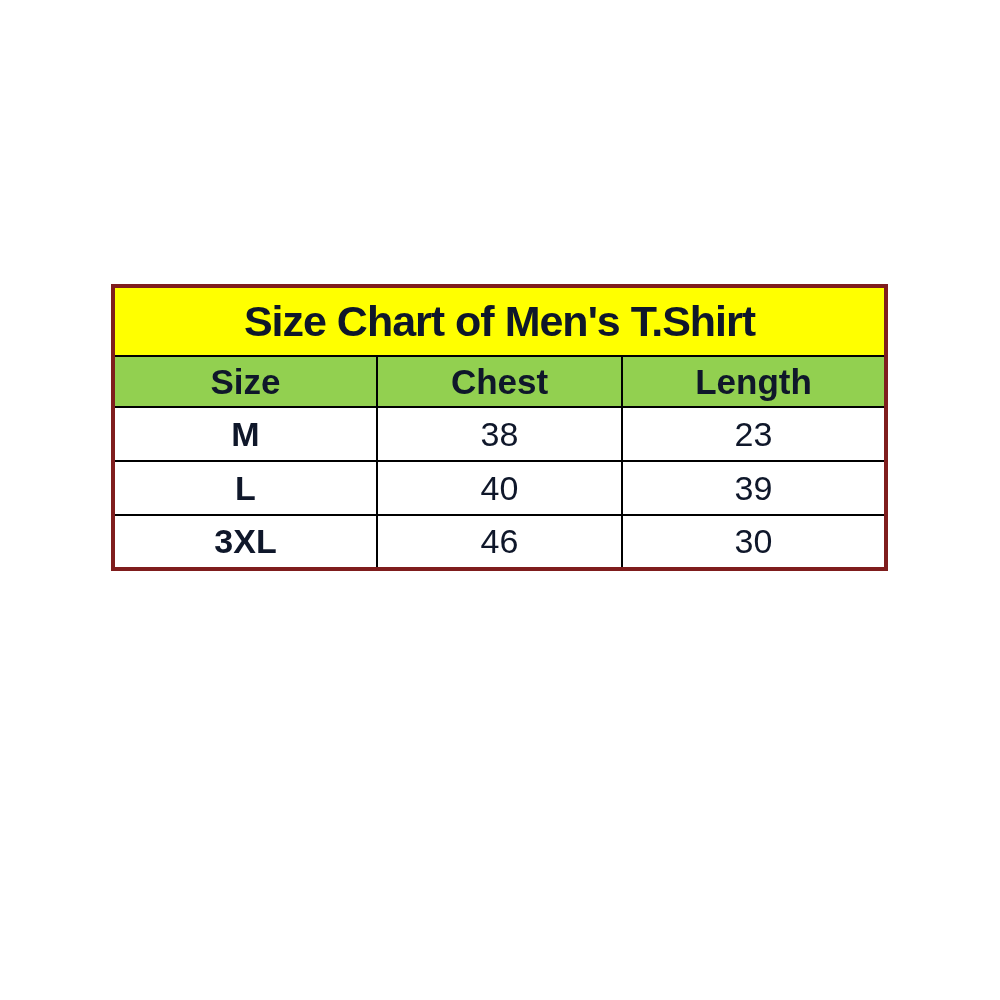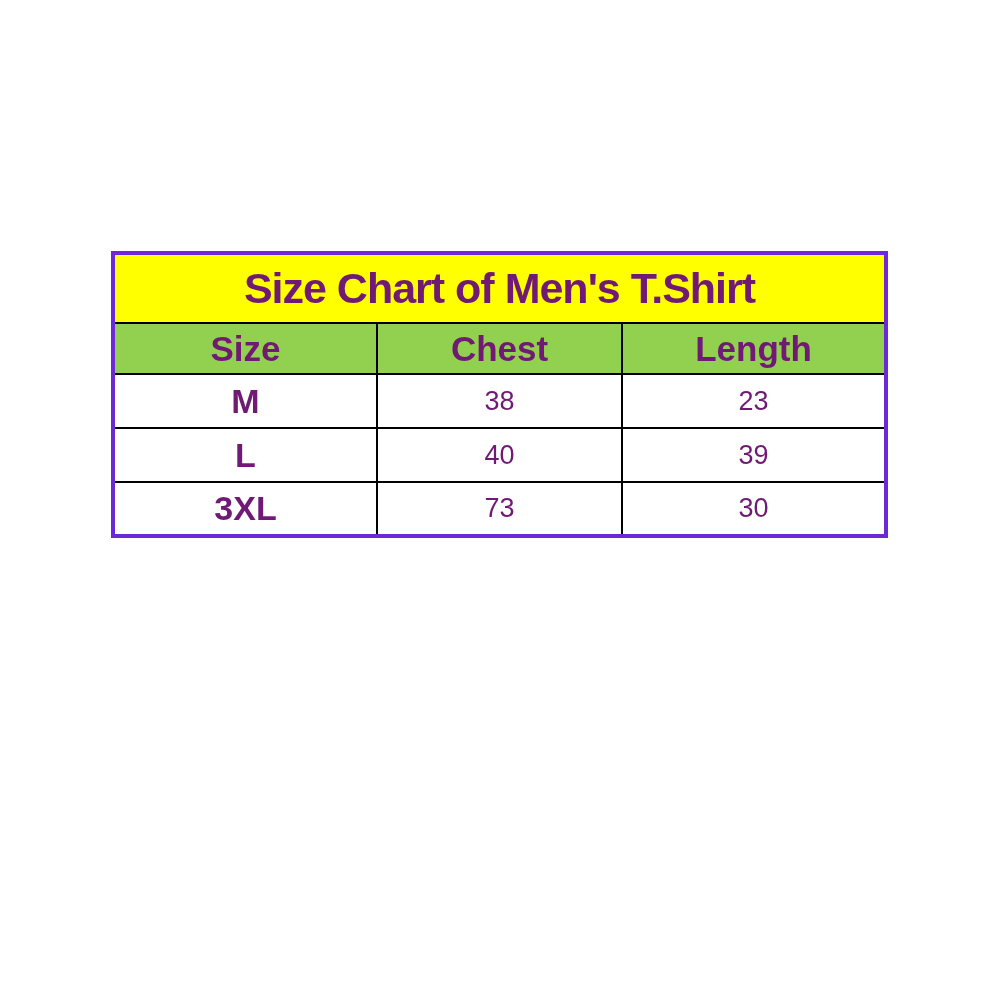--- a/index.html
+++ b/index.html
@@ -12,26 +12,26 @@
   }
   .page {
     position: relative;
     width: 1000px;
     height: 1000px;
     background: #ffffff;
   }
   table.size-chart {
     position: absolute;
     left: 111px;
-    top: 251px;
+    top: 284px;
     width: 775px;
     border-collapse: collapse;
     table-layout: fixed;
-    border: 4px solid #6d28d9;
-    color: #701a75;
+    border: 4px solid #7f1d1d;
+    color: #0f172a;
   }
   table.size-chart th,
   table.size-chart td {
     border: 2px solid #000000;
     text-align: center;
     vertical-align: middle;
     padding: 0;
     overflow: hidden;
     white-space: nowrap;
   }
@@ -47,21 +47,21 @@
   .header-cell {
     background: #92d050;
     font-size: 35px;
     font-weight: bold;
   }
   td.size-cell {
     font-size: 34px;
     font-weight: bold;
   }
   td.num-cell {
-    font-size: 27px;
+    font-size: 34px;
     font-weight: normal;
   }
 </style>
 </head>
 <body>
 
 <div class="page">
   <table class="size-chart">
     <colgroup>
       <col style="width:264px">
@@ -84,18 +84,18 @@
         <td class="num-cell">38</td>
         <td class="num-cell">23</td>
       </tr>
       <tr class="data-row">
         <td class="size-cell">L</td>
         <td class="num-cell">40</td>
         <td class="num-cell">39</td>
       </tr>
       <tr class="data-row">
         <td class="size-cell">3XL</td>
-        <td class="num-cell">73</td>
+        <td class="num-cell">46</td>
         <td class="num-cell">30</td>
       </tr>
     </tbody>
   </table>
 </div>
 
 </body></html>

